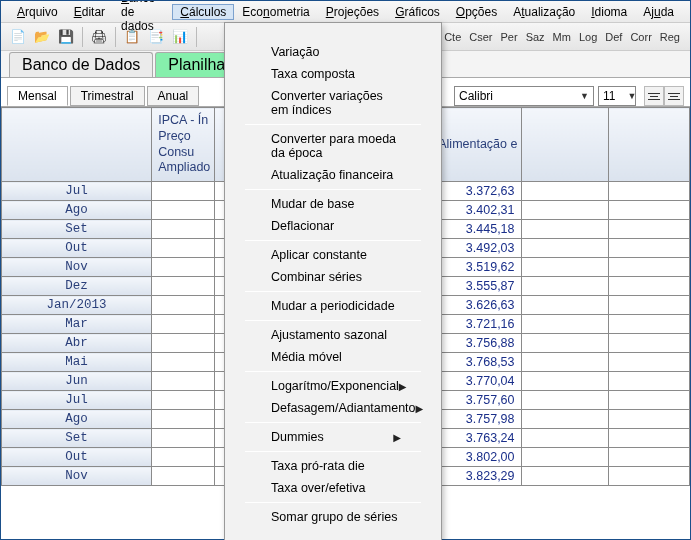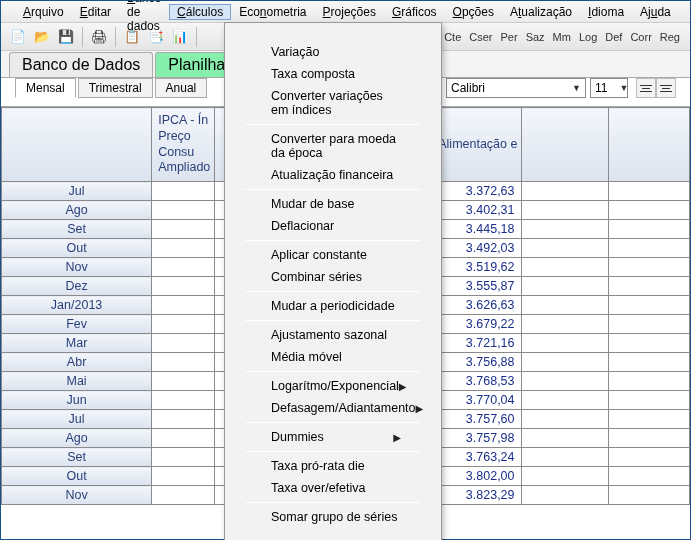--- a/index.html
+++ b/index.html
@@ -12,21 +12,21 @@
     width: 691px;
     height: 540px;
     overflow: hidden;
     border: 1px solid #1a4f8a;
   }
   
   .menu-bar {
     display: flex;
     align-items: center;
     background: linear-gradient(#f8f8f8, #eaeaea);
-    padding: 2px 14px;
+    padding: 2px 8px;
     border-bottom: 1px solid #ccc;
     height: 22px;
   }
   .menu-item {
     padding: 1px 8px;
     cursor: default;
     position: relative;
   }
   .menu-item u { text-decoration: underline; }
   .menu-item.active {
@@ -76,26 +76,26 @@
     font-size: 16px;
   }
   .view-tab.selected {
     background: #86efac;
     position: relative;
     z-index: 2;
   }
   
   .period-row {
     display: flex;
-    align-items: flex-start;
+    align-items: flex-end;
     background: #fff;
     border-top: 1px solid #aaa;
     border-bottom: 1px solid #aaa;
     height: 30px;
-    padding: 0 14px;
+    padding: 0 6px;
     gap: 4px;
   }
   .period-tab {
     padding: 2px 10px;
     border: 1px solid #aaa;
     background: #f3f3f3;
     font-size: 12px;
   }
   .period-tab.selected {
     background: #fff;
@@ -150,20 +150,21 @@
   table.grid th {
     background: linear-gradient(#f3f6fb, #dbe3ee);
     color: #2a3f7a;
     font-weight: normal;
     vertical-align: middle;
   }
   table.grid th.rowhdr {
     background: linear-gradient(#f3f6fb, #dbe3ee);
     color: #2a3f7a;
     text-align: center;
+    font-family: Liberation Mono, monospace;
   }
   table.grid td {
     text-align: right;
     color: #1a2f8a;
     background: #fff;
   }
   .col0 { width: 148px; }
   .col1 { width: 62px; }
   .col2 { width: 214px; }
   .col3 { width: 88px; }
@@ -357,28 +358,20 @@
         </tr>
         <tr>
           <th class="rowhdr">Jan/2013</th>
           <td></td>
           <td></td>
           <td>3.626,63</td>
           <td></td>
           <td></td>
         </tr>
         <tr>
-          <th class="rowhdr">Fev</th>
-          <td></td>
-          <td></td>
-          <td>3.679,22</td>
-          <td></td>
-          <td></td>
-        </tr>
-        <tr>
           <th class="rowhdr">Mar</th>
           <td></td>
           <td></td>
           <td>3.721,16</td>
           <td></td>
           <td></td>
         </tr>
         <tr>
           <th class="rowhdr">Abr</th>
           <td></td>

